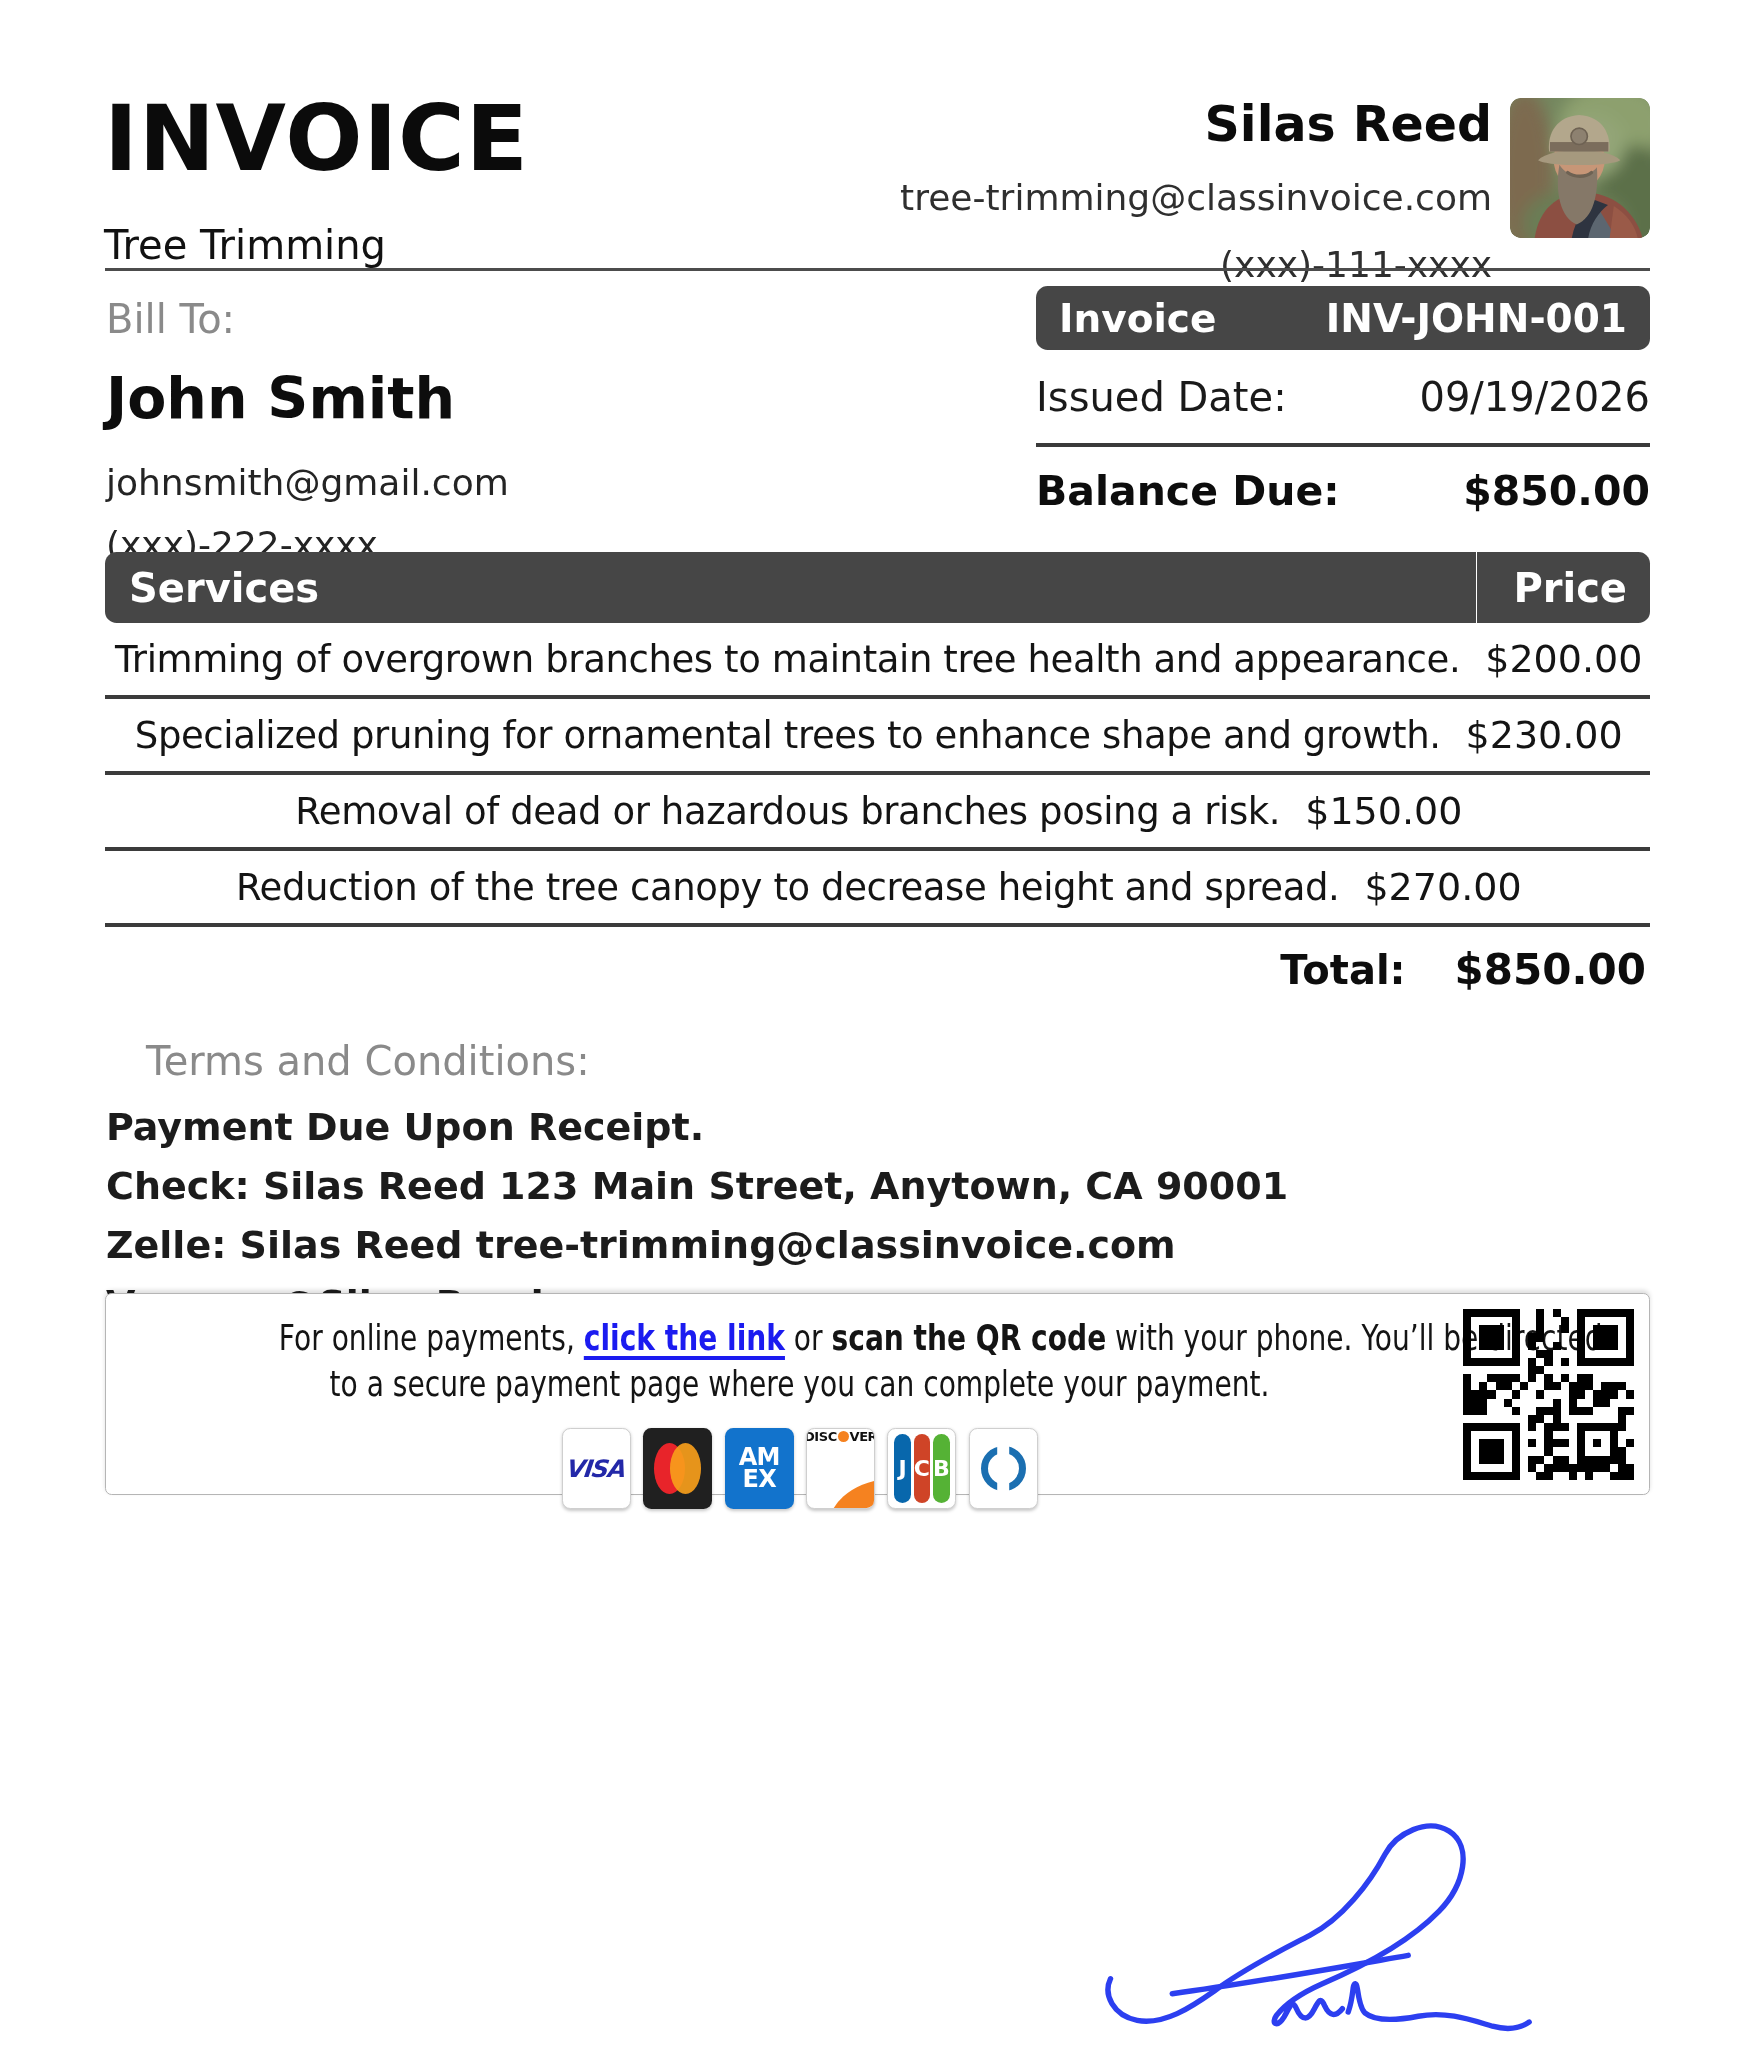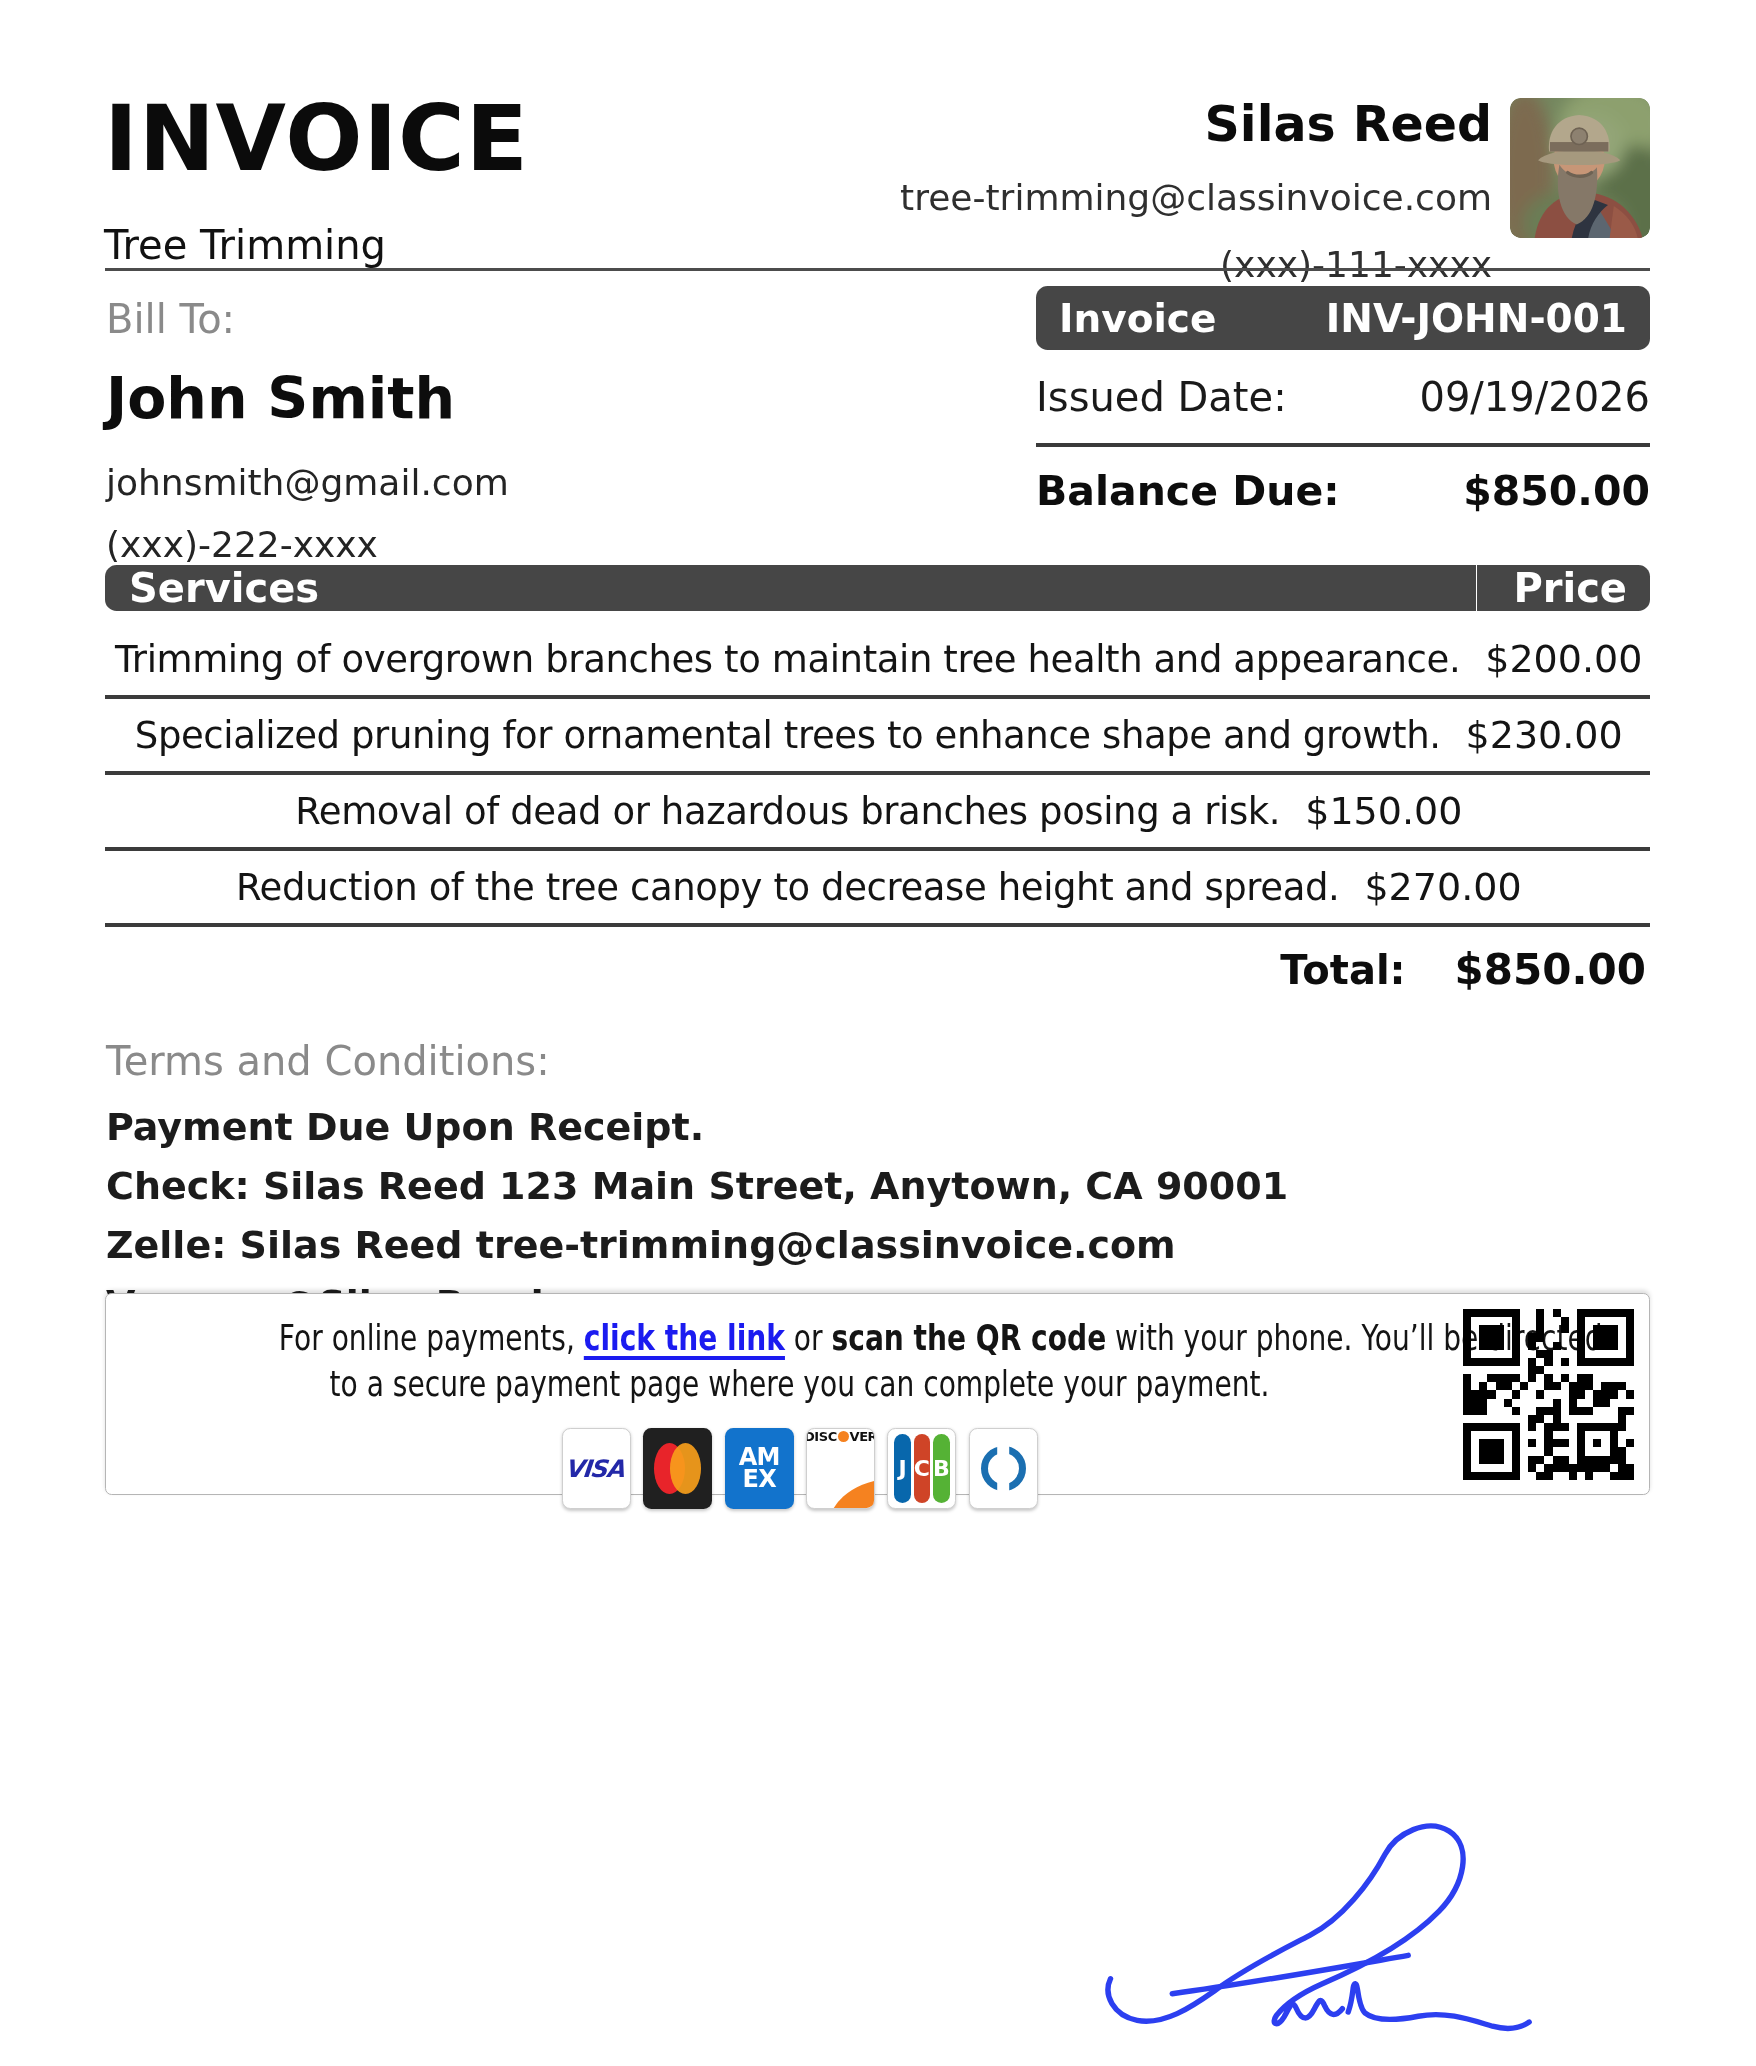--- a/index.html
+++ b/index.html
@@ -34,36 +34,36 @@
   .sum-bar{height:64px;background:#464646;border-radius:11.6px;display:flex;
            justify-content:space-between;align-items:center;padding:0 23px;color:#fff;box-sizing:border-box;}
   .sum-bar span{font-size:39px;font-weight:bold;}
   .sum-row{display:flex;justify-content:space-between;align-items:center;}
   .sum-issued{margin-top:24px;font-size:40px;color:#1a1a1a;}
   .sum-div{margin-top:23px;height:3.7px;background:#3a3a3a;}
   .sum-balance{margin-top:20px;font-size:41px;font-weight:bold;color:#0d0d0d;}
 
   
   .table{position:absolute;left:105px;top:552px;width:1545px;}
-  .thead{display:flex;height:71px;align-items:center;}
+  .thead{display:flex;height:71px;}
   .th-s{flex:1;background:#464646;border-radius:11.6px 0 0 11.6px;display:flex;align-items:center;
         padding-left:24px;color:#fff;font-size:40px;font-weight:bold;border-right:1.2px solid #fff;}
   .th-p{width:150px;background:#464646;border-radius:0 11.6px 11.6px 0;display:flex;align-items:center;
         justify-content:flex-end;padding-right:23px;color:#fff;font-size:40px;font-weight:bold;}
   .trow{display:flex;justify-content:center;align-items:center;padding:14px 4.1px 14px 6.6px;min-height:44px;}
   .trow .d{font-size:37px;color:#141414;letter-spacing:-0.4px;}
   .trow .p{font-size:38px;color:#141414;white-space:nowrap;padding-left:25px;}
   .tdiv{height:4.1px;background:#3b3b3b;}
   .total-row{display:flex;justify-content:flex-end;align-items:baseline;gap:49px;padding:18px 4.1px 0 0;}
   .total-label{font-size:40px;font-weight:bold;color:#0d0d0d;}
   .total-amt{font-size:42px;font-weight:bold;color:#0d0d0d;}
 
   
   .terms{position:absolute;left:106px;top:1038px;}
-  .terms-label{font-size:40px;color:#8a8a8a;margin-bottom:24px;}
+  .terms-label{font-size:40px;color:#8a8a8a;margin-bottom:24px;margin-left:40px;}
   .terms-line{font-size:38px;color:#1c1c1c;margin-top:19px;line-height:1.05;font-weight:bold;}
 
   
   .paybox{position:absolute;left:105px;top:1293px;width:1545px;height:202px;border:1.7px solid #b5b5b5;
           border-radius:6.6px;box-sizing:border-box;box-shadow:0 -2.1px 4.1px rgba(0,0,0,.13);background:#fff;}
   .pay-inner{position:absolute;left:26.4px;top:20.7px;width:1335px;text-align:center;}
   .pay-line{font-size:36px;line-height:1.28;color:#141414;white-space:nowrap;display:block;
             transform:scaleX(.78);transform-origin:50% 50%;}
   .pay-link{color:#1b1bf0;font-weight:bold;text-decoration:underline;text-decoration-thickness:3.7px;text-underline-offset:5.8px;cursor:pointer;}
   .pay-bold{font-weight:bold;}

